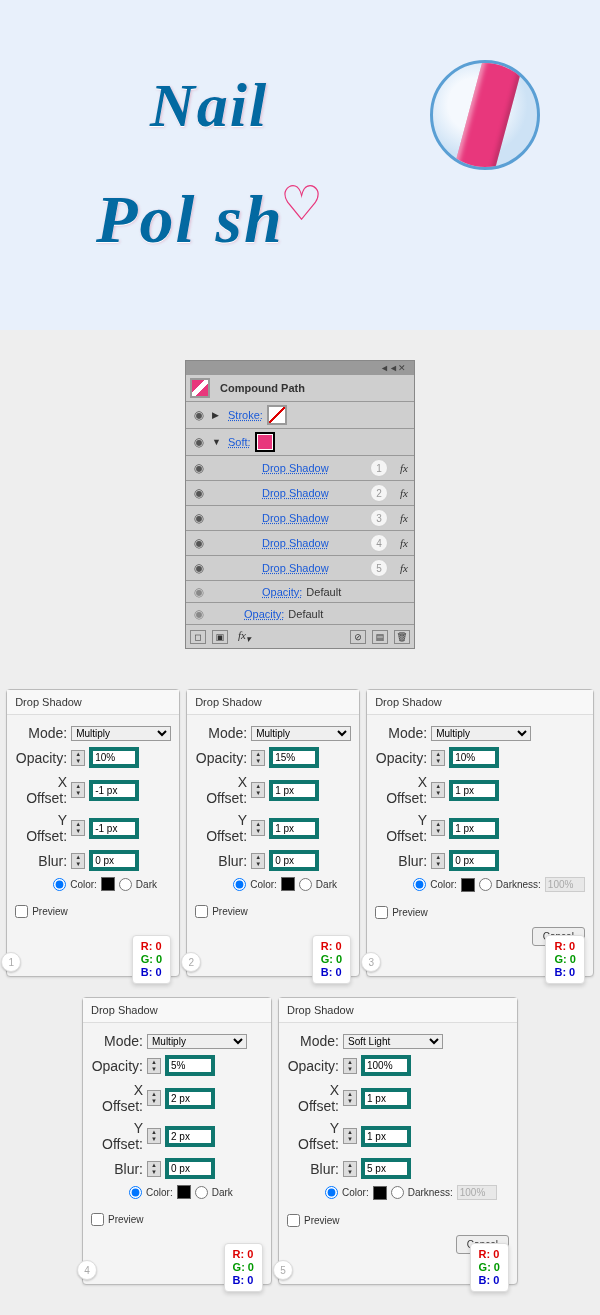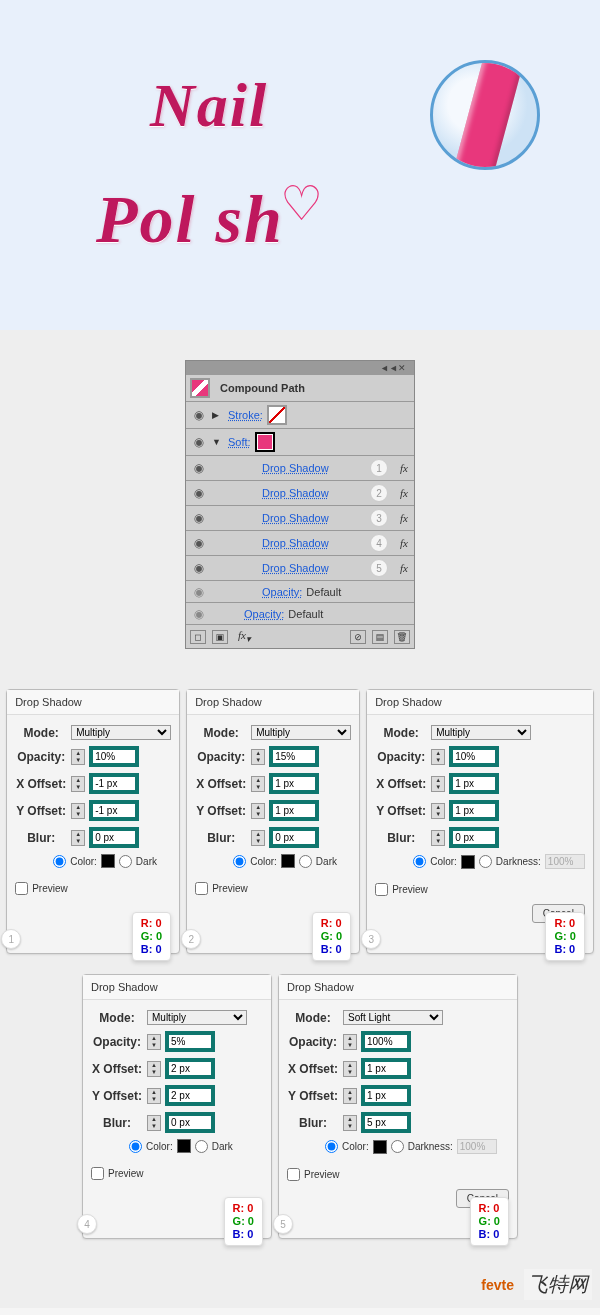--- a/index.html
+++ b/index.html
@@ -1,19 +1,19 @@
 <!DOCTYPE html>
 <html><head>
 <meta charset="utf-8">
 <style>
 * { box-sizing: border-box; margin: 0; padding: 0; }
 body { width: 600px; font-family: Tahoma, Arial, sans-serif; font-size: 11px; background: #f5f5f5; color: #333; }
 
 .hero { width: 600px; height: 330px; background: #e8f0fb; position: relative; }
-.hero-text { position: absolute; font-family: 'Brush Script MT', cursive; font-style: italic; color: #be185d; text-shadow: 0 1px 0 #fff, 1px 1px 3px rgba(200,50,100,0.3); font-weight: bold; }
+.hero-text { position: absolute; font-family: 'Brush Script MT', cursive; font-style: italic; color: #0369a1; text-shadow: 0 1px 0 #fff, 1px 1px 3px rgba(200,50,100,0.3); font-weight: bold; }
 .hero-line1 { top: 70px; left: 150px; font-size: 62px; letter-spacing: 2px; }
 .hero-line2 { top: 180px; left: 96px; font-size: 68px; letter-spacing: 2px; }
 .heart { position: absolute; top: 175px; left: 280px; font-size: 48px; color: #e8377c; }
 .circle { position: absolute; top: 60px; right: 60px; width: 110px; height: 110px; border-radius: 50%; border: 3px solid #5a9fd4; background: radial-gradient(circle at 40% 40%, #f5f9fe 30%, #cde2f5 60%); overflow: hidden; }
 .circle-inner { position: absolute; top: -10px; left: 35px; width: 40px; height: 130px; background: #e8377c; transform: rotate(15deg); border-radius: 8px; box-shadow: inset -3px 0 5px rgba(0,0,0,0.2), inset 3px 0 5px rgba(255,255,255,0.5); }
 
 .mid { background: #eee; padding: 30px 0; display: flex; justify-content: center; }
 .panel { width: 230px; background: #cfcfcf; border: 1px solid #888; font-size: 11px; }
 .panel-hdr { background: #9a9a9a; display: flex; justify-content: flex-end; padding: 2px 4px; gap: 6px; }
 .panel-hdr span { width: 12px; height: 10px; font-size: 9px; color: #444; cursor: pointer; }
@@ -36,21 +36,21 @@
 .panel-ftr .spacer { flex: 1; }
 .ftr-icon { width: 16px; height: 14px; border: 1px solid #888; font-size: 9px; display: flex; align-items: center; justify-content: center; }
 
 .dialogs { background: #eee; padding: 10px; }
 .dlg-row { display: flex; gap: 6px; margin-bottom: 20px; justify-content: center; }
 .dlg { background: #f4f4f4; border: 1px solid #bbb; border-radius: 4px; padding: 0; position: relative; box-shadow: 0 1px 2px rgba(0,0,0,0.1); flex: 1; max-width: 190px; }
 .dlg-wide { max-width: 240px; }
 .dlg-title { padding: 6px 8px; font-size: 11px; border-bottom: 1px solid #ddd; background: #f8f8f8; }
 .dlg-body { padding: 10px 8px 30px 8px; }
 .fld { display: flex; align-items: center; margin-bottom: 6px; gap: 4px; }
-.fld-lbl { width: 52px; text-align: center; font-size: 12px; font-weight: bold; }
+.fld-lbl { width: 52px; text-align: right; font-size: 14px; }
 .fld select { font-size: 10px; width: 100px; border: 1px solid #999; }
 .stepper { display: flex; flex-direction: column; border: 1px solid #999; width: 14px; }
 .stepper span { height: 7px; font-size: 6px; text-align: center; background: #ddd; line-height: 7px; }
 .fld input[type=text] { width: 50px; font-size: 10px; border: 4px solid #0f766e; padding: 1px 2px; }
 .radio-row { display: flex; align-items: center; gap: 4px; font-size: 10px; margin-left: 38px; }
 .preview-row { margin-top: 14px; }
 .preview-row label { font-size: 10px; }
 .cswatch { width: 14px; height: 14px; background: #000; border: 1px solid #666; }
 .num-badge { position: absolute; bottom: 4px; left: -6px; width: 20px; height: 20px; border-radius: 50%; background: #fff; border: 1px solid #ddd; font-size: 10px; display: flex; align-items: center; justify-content: center; color: #aaa; box-shadow: 0 1px 2px rgba(0,0,0,0.2); }
 .rgb-box { position: absolute; bottom: -8px; right: 8px; background: #fff; border: 1px solid #ddd; border-radius: 4px; padding: 4px 8px; font-size: 11px; font-weight: bold; line-height: 1.2; box-shadow: 0 2px 4px rgba(0,0,0,0.15); }

